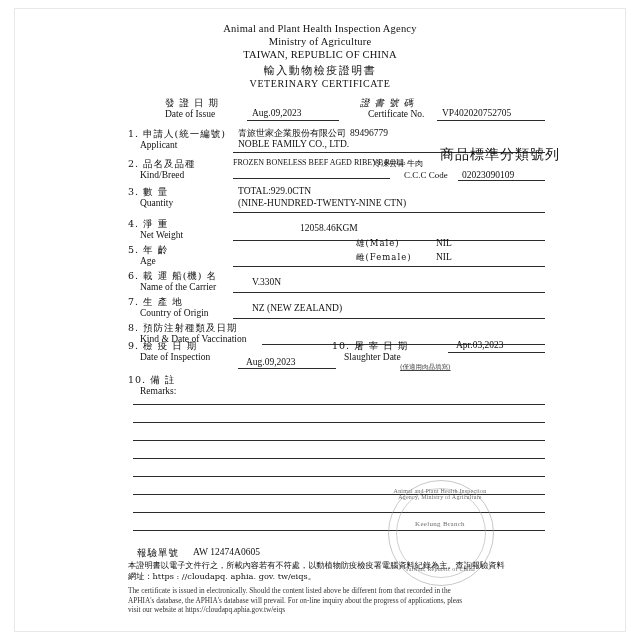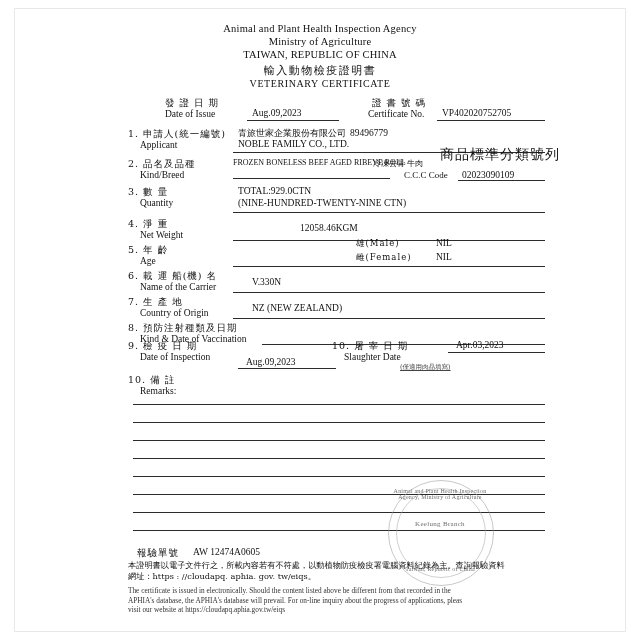--- a/index.html
+++ b/index.html
@@ -173,21 +173,21 @@
     <div class="h-en">TAIWAN, REPUBLIC OF CHINA</div>
     <div class="h-cjk2">輸入動物檢疫證明書</div>
     <div class="h-en2">VETERINARY CERTIFICATE</div>
   </div>
 
   <div class="abs lbl-cjk" style="left:165px; top:97px;">發 證 日 期</div>
   <div class="abs lbl-en" style="left:165px; top:109px;">Date of Issue</div>
   <div class="abs val" style="left:252px; top:108px;">Aug.09,2023</div>
   <div class="line" style="left:247px; top:120px; width:92px;"></div>
 
-  <div class="abs lbl-cjk" style="left:372px; top:97px;">證 書 號 碼</div>
+  <div class="abs lbl-cjk" style="left:360px; top:97px;font-style:italic;">證 書 號 碼</div>
   <div class="abs lbl-en" style="left:368px; top:109px;">Certificate No.</div>
   <div class="abs val" style="left:442px; top:108px;">VP402020752705</div>
   <div class="line" style="left:437px; top:120px; width:108px;"></div>
 
   <div class="abs lbl-cjk" style="left:128px; top:128px;"><span>1.</span> <span>申請人(統一編號)</span></div>
   <div class="abs lbl-en" style="left:140px; top:140px;">Applicant</div>
   <div class="abs val cjk" style="left:238px; top:127px; font-size:9px;">青旅世家企業股份有限公司</div>
   <div class="abs val" style="left:350px; top:128px;">89496779</div>
   <div class="abs val" style="left:238px; top:139px;">NOBLE FAMILY CO., LTD.</div>
   <div class="line" style="left:233px; top:152px; width:312px;"></div>

